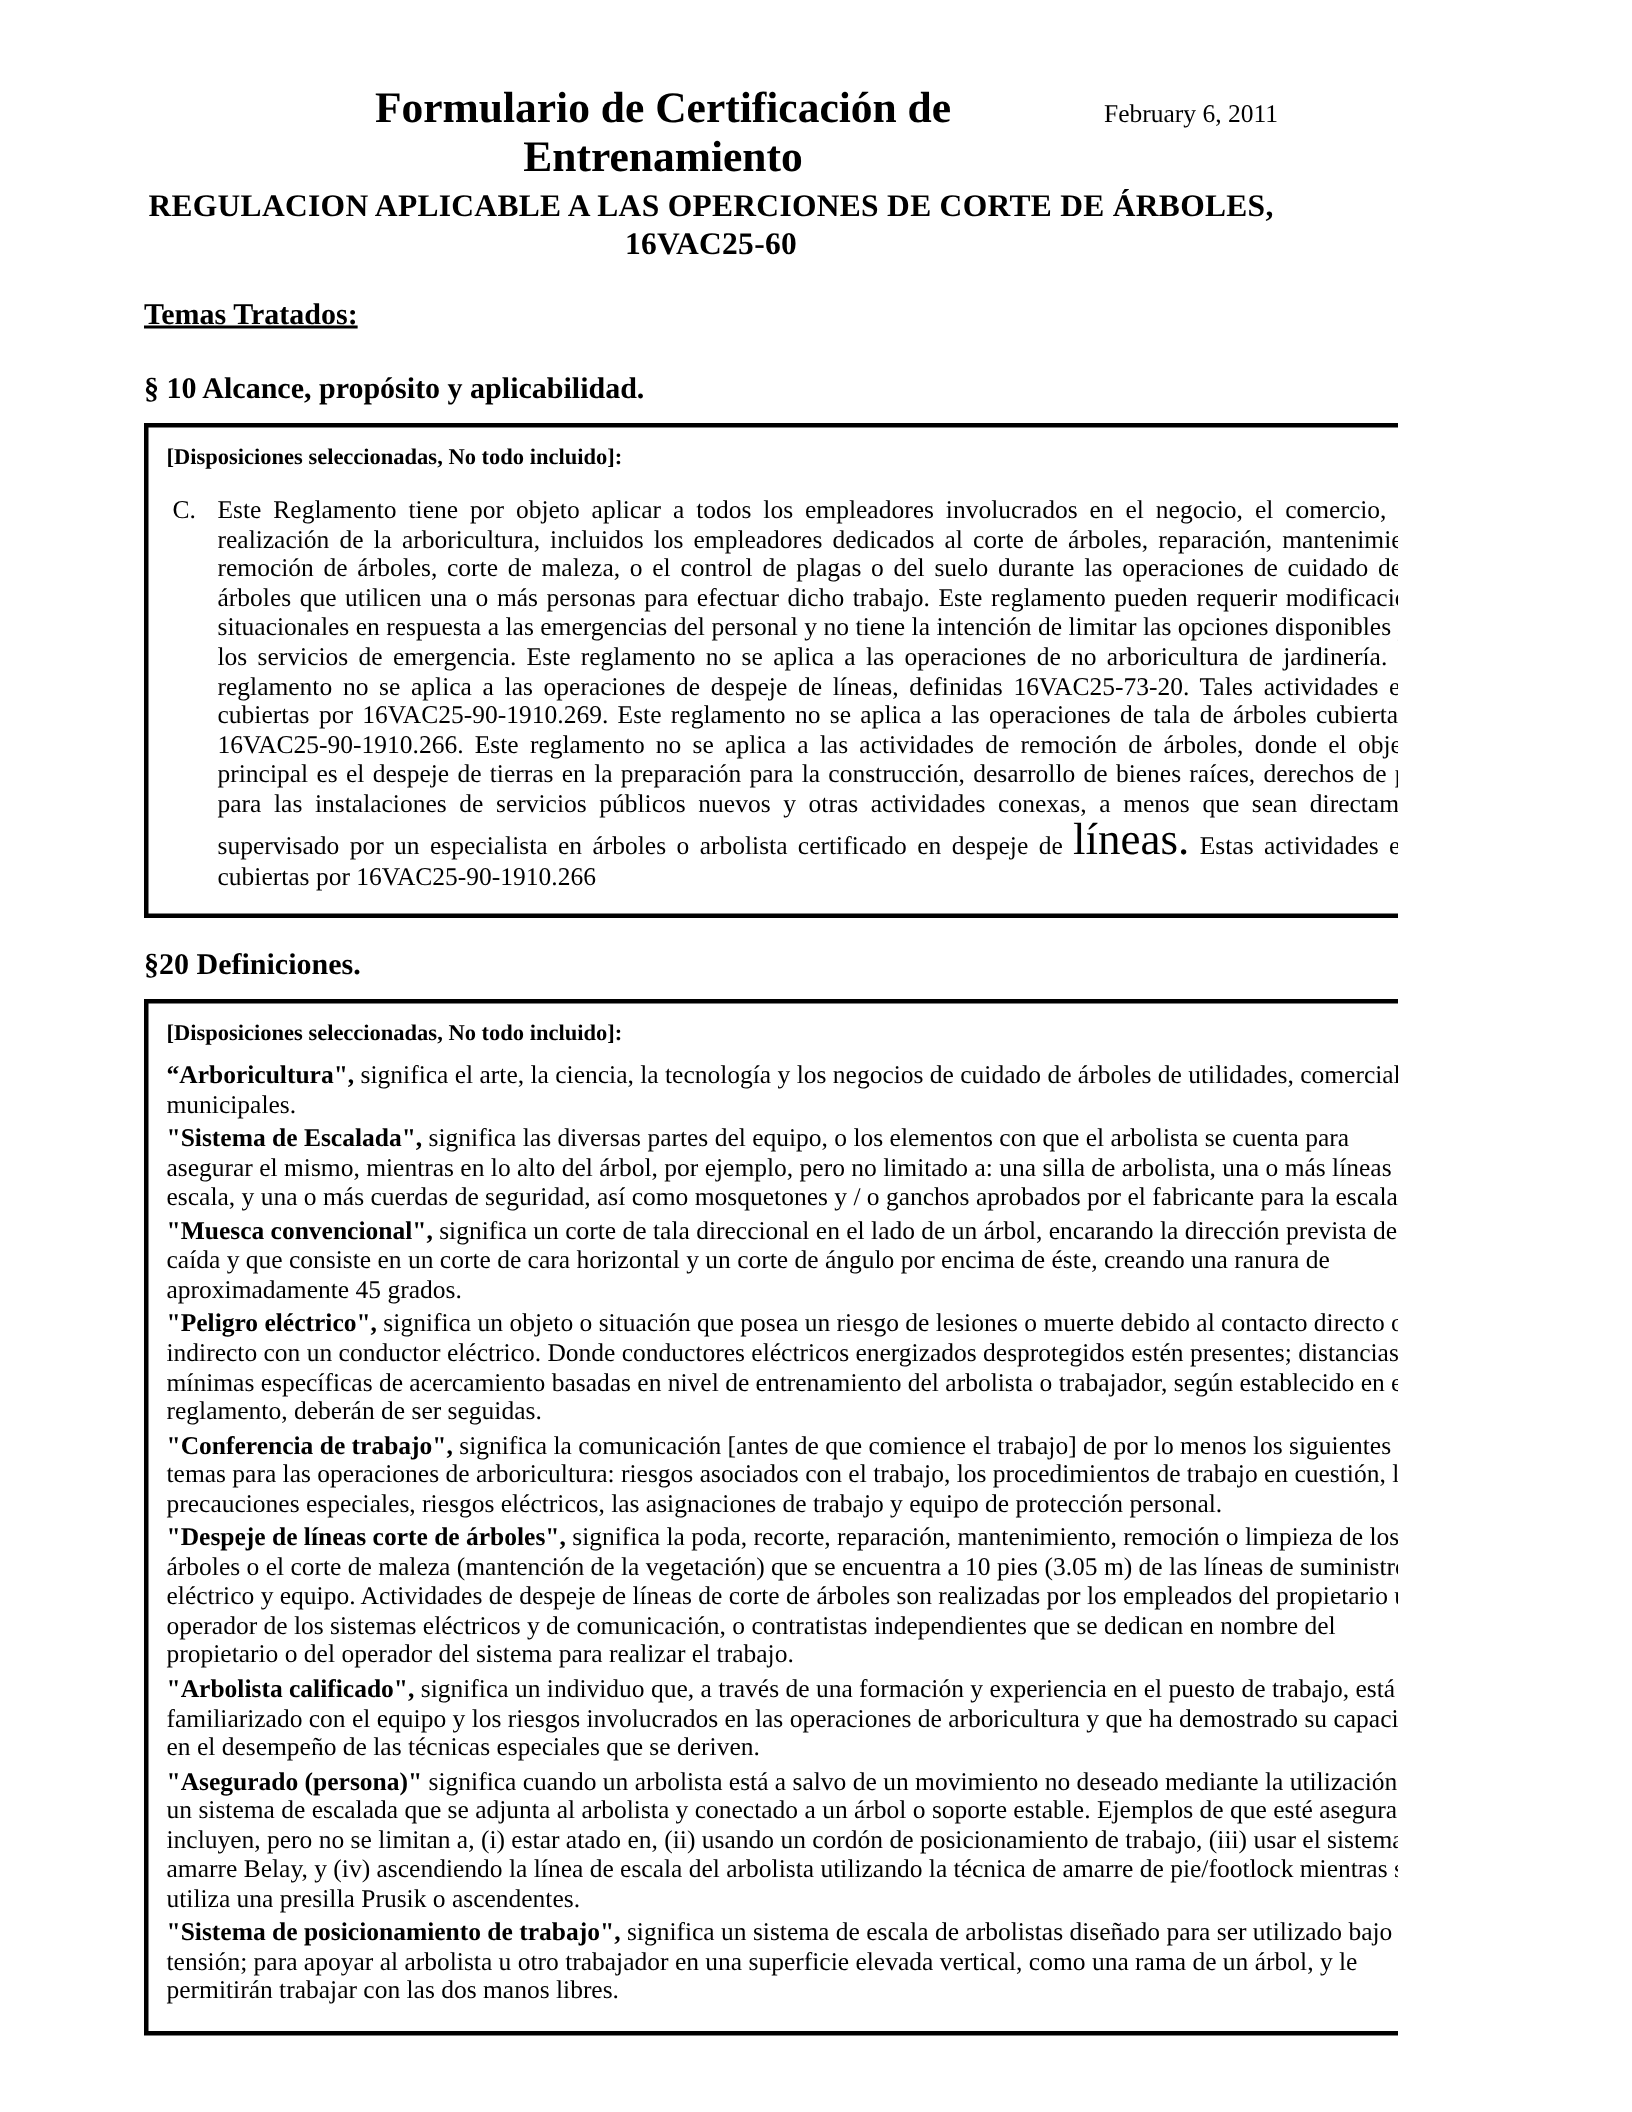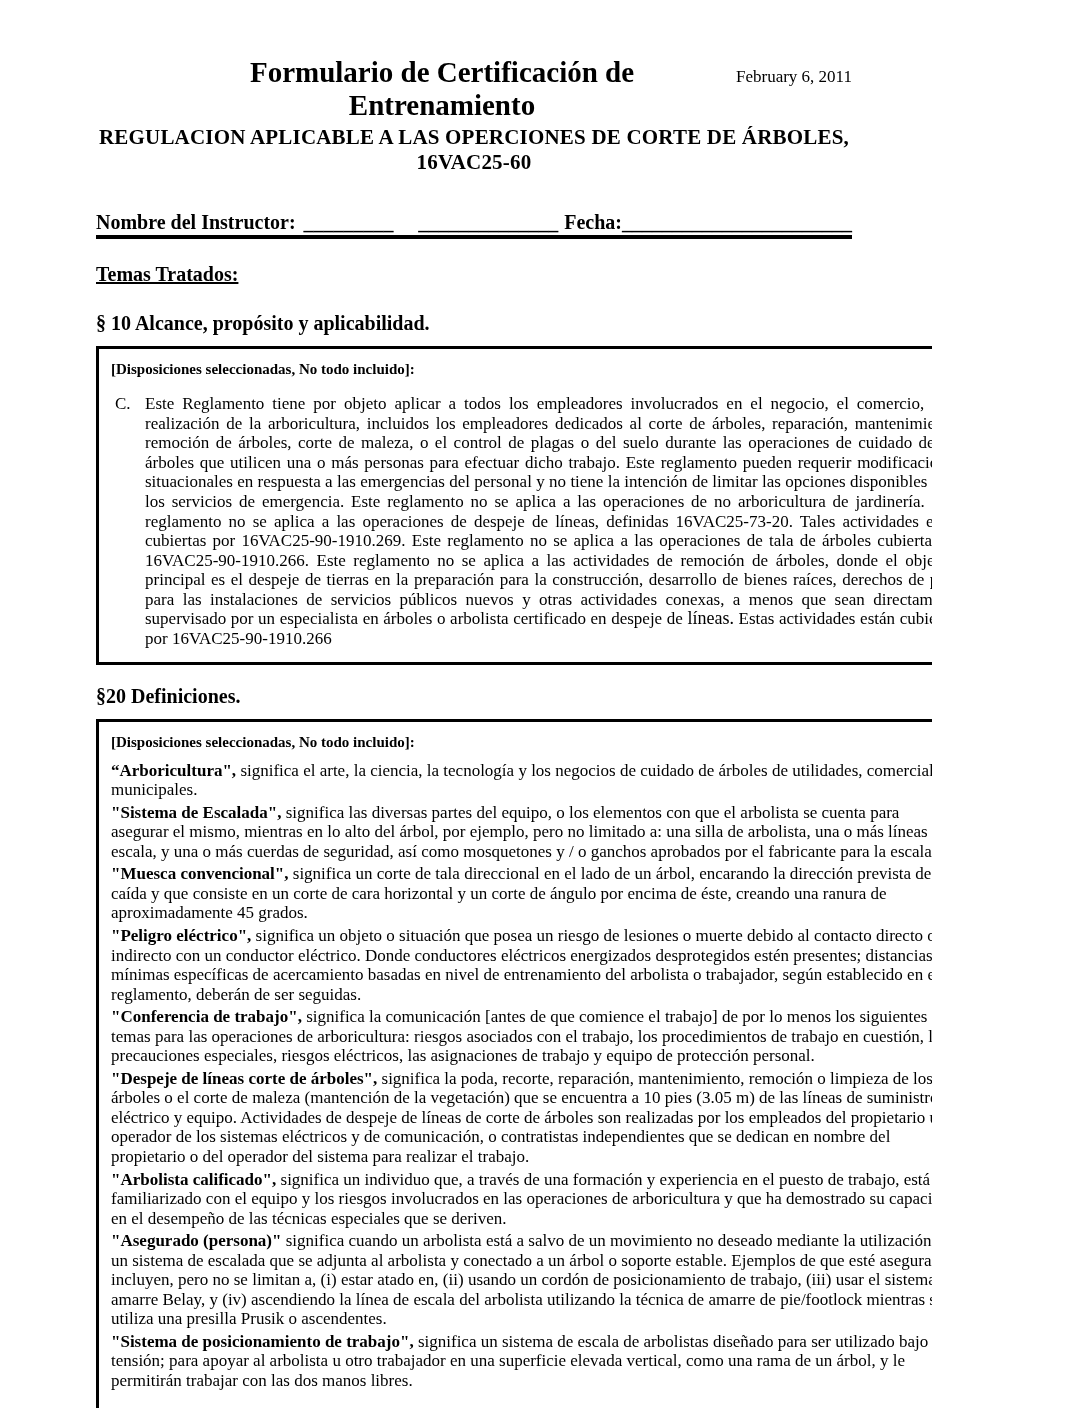--- a/index.html
+++ b/index.html
@@ -36,44 +36,36 @@
     margin-top:11px; padding:10px 14px 14px 12px;
     font-size:17px; line-height:1.15;
   }
   .box-header { font-size:15px; font-weight:bold; margin:2px 0 0 0; }
   .box1 .box-header { margin-bottom:16px; }
   .box2 .box-header { margin-bottom:9px; }
 
   .item { display:flex; }
   .item-label { width:34px; flex:none; padding-left:4px; }
   .item-body { flex:1; text-align:justify; }
-  .big { font-size:18px; line-height:1; }
+  .big { font-size:30px; line-height:1; }
 
   .definition { margin:3px 0 3px 0; }
   .definition .term { font-weight:bold; }
 </style>
 </head>
 <body>
 
 <div class="page">
 
   <div class="title-row">
     <h1 class="doc-title">Formulario de Certificación de Entrenamiento</h1>
     <span class="doc-date">February 6, 2011</span>
   </div>
   <h2 class="doc-subtitle">REGULACION APLICABLE A LAS OPERCIONES DE CORTE DE ÁRBOLES, 16VAC25-60</h2>
 
-  <div class="instructor-row">
-    <span>Nombre del Instructor:</span>
-    <span class="blank blank1">_________</span>
-    <span class="spacer"></span>
-    <span class="blank">______________</span>
-    <span class="fecha-label">Fecha:</span>
-    <span class="blank">_______________________</span>
-  </div>
 
   <h3 class="temas-heading">Temas Tratados:</h3>
 
   <h3 class="section-heading">§ 10 Alcance, propósito y aplicabilidad.</h3>
 
   <div class="box box1">
     <div class="box-header">[Disposiciones seleccionadas, No todo incluido]:</div>
     <div class="item">
       <span class="item-label">C.</span>
       <p class="item-body"><span>Este Reglamento tiene por objeto aplicar a todos los empleadores involucrados en el negocio, el comercio, o la realización de la arboricultura, incluidos los empleadores dedicados al corte de árboles, reparación, mantenimiento, remoción de árboles, corte de maleza, o el control de plagas o del suelo durante las operaciones de cuidado de los árboles que utilicen una o más personas para efectuar dicho trabajo. Este reglamento pueden requerir modificaciones situacionales en respuesta a las emergencias del personal y no tiene la intención de limitar las opciones disponibles para los servicios de emergencia. Este reglamento no se aplica a las operaciones de no arboricultura de jardinería. Este reglamento no se aplica a las operaciones de despeje de líneas, definidas 16VAC25-73-20. Tales actividades están cubiertas por 16VAC25-90-1910.269. Este reglamento no se aplica a las operaciones de tala de árboles cubierta por 16VAC25-90-1910.266. Este reglamento no se aplica a las actividades de remoción de árboles, donde el objetivo principal es el despeje de tierras en la preparación para la construcción, desarrollo de bienes raíces, derechos de paso para las instalaciones de servicios públicos nuevos y otras actividades conexas, a menos que sean directamente supervisado por un especialista en árboles o arbolista certificado en despeje de </span><span class="big">líneas.</span><span> Estas actividades están cubiertas por 16VAC25-90-1910.266</span></p>

